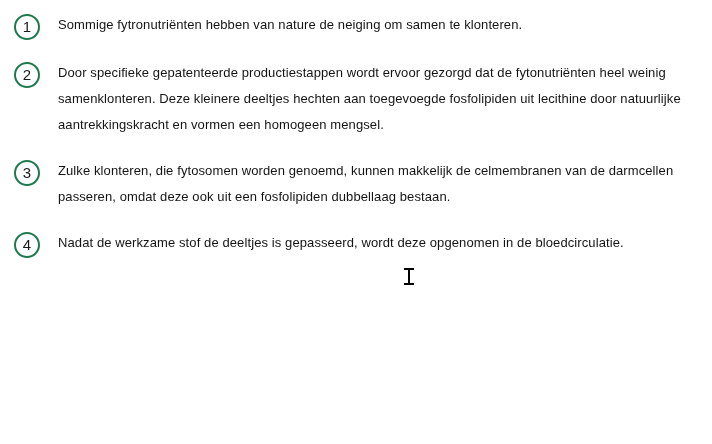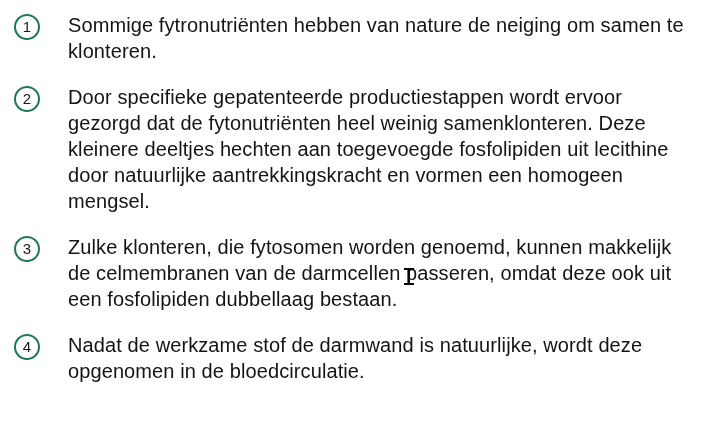--- a/index.html
+++ b/index.html
@@ -34,22 +34,22 @@
     border-radius: 50%;
     color: #1a1a1a;
     font-size: 15px;
     line-height: 22px;
     text-align: center;
     box-sizing: border-box;
     margin-top: 2px;
     font-family: "Liberation Sans", sans-serif;
   }
   .text {
-    margin-left: 28px;
-    font-size: 20px;
+    margin-left: 18px;
+    font-size: 13px;
     line-height: 26px;
     color: #141414;
     max-width: 630px;
     letter-spacing: 0.1px;
   }
   .cursor {
     position: absolute;
     left: 406px;
     top: 268px;
     width: 0;
@@ -96,21 +96,21 @@
     <div class="text">Door specifieke gepatenteerde productiestappen wordt ervoor gezorgd dat de fytonutriënten heel weinig samenklonteren. Deze kleinere deeltjes hechten aan toegevoegde fosfolipiden uit lecithine door natuurlijke aantrekkingskracht en vormen een homogeen mengsel.</div>
   </div>
 
   <div class="item">
     <div class="marker">3</div>
     <div class="text">Zulke klonteren, die fytosomen worden genoemd, kunnen makkelijk de celmembranen van de darmcellen passeren, omdat deze ook uit een fosfolipiden dubbellaag bestaan.</div>
   </div>
 
   <div class="item">
     <div class="marker">4</div>
-    <div class="text">Nadat de werkzame stof de darmwand is natuurlijke, wordt deze opgenomen in de bloedcirculatie.</div>
+    <div class="text">Nadat de werkzame stof de deeltjes is gepasseerd, wordt deze opgenomen in de bloedcirculatie.</div>
   </div>
 
   <div class="cursor">
     <div class="serif-top"></div>
     <div class="bar"></div>
     <div class="serif-bot"></div>
   </div>
 
 </div>
 

